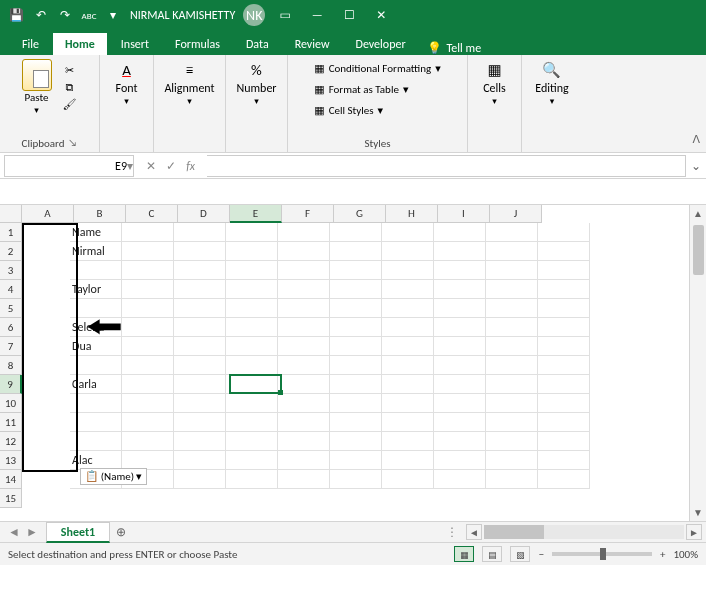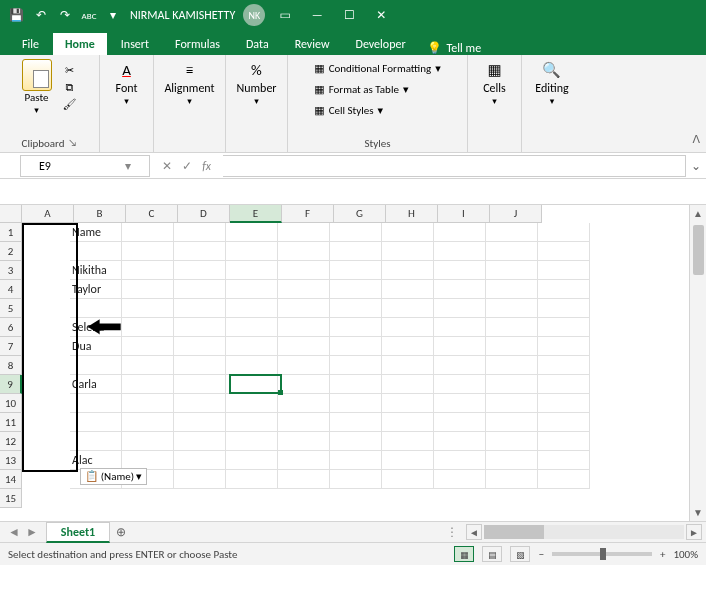--- a/index.html
+++ b/index.html
@@ -4,21 +4,21 @@
 <style>
 * { box-sizing: border-box; margin: 0; padding: 0; font-family: "Segoe UI", Calibri, sans-serif; }
 body { width: 706px; height: 595px; background: #fff; overflow: hidden; position: relative; }
 
 
 .titlebar { height: 30px; background: #0f7b3f; display: flex; align-items: center; color: #fff; font-size: 12px; }
 .qat { display: flex; align-items: center; gap: 6px; padding: 0 8px; }
 .qat .icon { width: 18px; height: 18px; display:flex; align-items:center; justify-content:center; }
 .title-center { flex: 1; text-align: center; }
 .title-right { display:flex; align-items:center; gap:8px; padding-right:8px; }
-.avatar { width:22px; height:22px; border-radius:50%; background:#8fb89f; color:#fff; font-size:10px; display:flex; align-items:center; justify-content:center; }
+.avatar { width:22px; height:22px; border-radius:50%; background:#8fb89f; color:#fff; font-size:14px; display:flex; align-items:center; justify-content:center; }
 .winbtn { width:24px; height:24px; display:flex; align-items:center; justify-content:center; cursor:pointer; }
 
 
 .tabs { height: 25px; background:#0f7b3f; display:flex; align-items:flex-end; color:#fff; font-size:12px; padding-left:10px; gap:2px; }
 .tab { padding: 4px 12px; cursor:pointer; }
 .tab.active { background:#fff; color:#0f7b3f; font-weight:600; }
 .tab.file { background:transparent; color:#fff; }
 .tellme { display:flex; align-items:center; gap:4px; margin-left:8px; }
 
 
@@ -33,21 +33,21 @@
 .mini { width:16px; height:14px; display:flex; align-items:center; justify-content:center; font-size:11px; cursor:pointer; }
 .dropdown-block { display:flex; flex-direction:column; align-items:center; font-size:12px; cursor:pointer; }
 .drop-top { width:26px; height:22px; display:flex; align-items:center; justify-content:center; font-size:15px; border:1px solid transparent; }
 .styles-body { display:flex; flex-direction:column; gap:2px; font-size:11px; }
 .styles-body .row { display:flex; align-items:center; gap:4px; cursor:pointer; padding:1px 2px; }
 .collapse { position:absolute; right:6px; bottom:6px; font-size:11px; color:#666; cursor:pointer; }
 .dialog-launcher { font-size:10px; color:#666; margin-left:4px; cursor:pointer; }
 
 
 .fbar { height:26px; border-bottom:1px solid #d4d4d4; display:flex; align-items:center; font-size:12px; }
-.namebox { width:130px; height:22px; border:1px solid #ccc; margin-left:20px; display:flex; align-items:center; justify-content:space-between; padding:0 18px; background:#fff; }
+.namebox { width:130px; height:22px; border:1px solid #ccc; margin-left:4px; display:flex; align-items:center; justify-content:flex-end; padding:0 0; background:#fff; }
 .fx-btns { display:flex; gap:10px; padding:0 12px; color:#888; }
 .fxinput { flex:1; height:22px; border:1px solid #ccc; border-left:none; background:#fff; }
 .fbar-expand { width:20px; text-align:center; color:#666; cursor:pointer; }
 .fbar2 { height:26px; border-bottom:1px solid #d4d4d4; }
 
 
 .grid-wrap { position:relative; height: 316px; display:flex; }
 .colhead-row { display:flex; height:18px; }
 .corner { width:22px; height:18px; background:#f3f3f3; border-right:1px solid #ccc; border-bottom:1px solid #ccc; }
 .ch { width:52px; height:18px; background:#f3f3f3; border-right:1px solid #ccc; border-bottom:1px solid #ccc; text-align:center; font-size:11px; color:#333; line-height:18px; }
@@ -268,33 +268,33 @@
             <div class="cell"></div>
             <div class="cell"></div>
             <div class="cell"></div>
             <div class="cell"></div>
             <div class="cell"></div>
             <div class="cell"></div>
             <div class="cell"></div>
             <div class="cell"></div>
           </div>
           <div class="row">
-            <div class="cell"></div>
-            <div class="cell"></div>
-            <div class="cell"></div>
-            <div class="cell"></div>
-            <div class="cell"></div>
-            <div class="cell"></div>
-            <div class="cell"></div>
-            <div class="cell"></div>
-            <div class="cell"></div>
-            <div class="cell"></div>
-          </div>
-          <div class="row">
-            <div class="cell">Nikitha</div>
+            <div class="cell">Nirmal</div>
+            <div class="cell"></div>
+            <div class="cell"></div>
+            <div class="cell"></div>
+            <div class="cell"></div>
+            <div class="cell"></div>
+            <div class="cell"></div>
+            <div class="cell"></div>
+            <div class="cell"></div>
+            <div class="cell"></div>
+          </div>
+          <div class="row">
+            <div class="cell"></div>
             <div class="cell"></div>
             <div class="cell"></div>
             <div class="cell"></div>
             <div class="cell"></div>
             <div class="cell"></div>
             <div class="cell"></div>
             <div class="cell"></div>
             <div class="cell"></div>
             <div class="cell"></div>
           </div>

